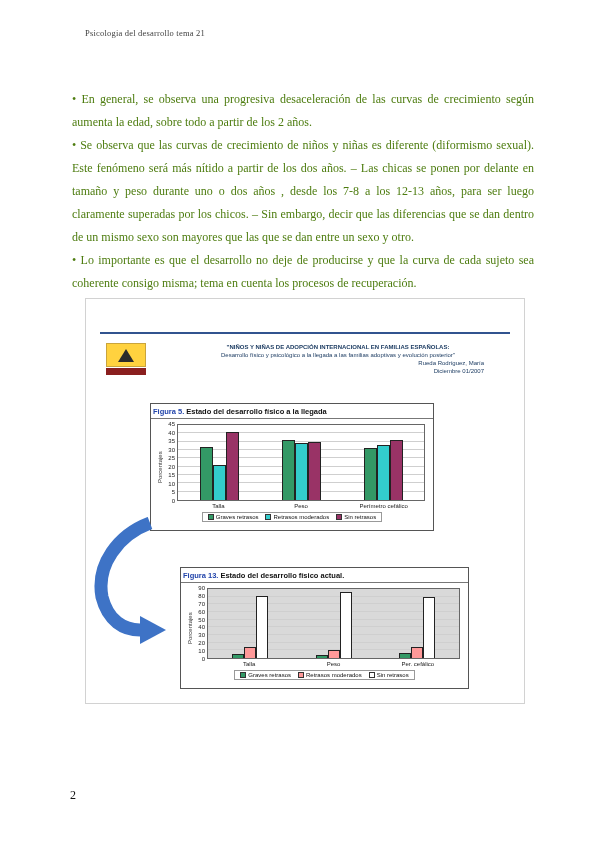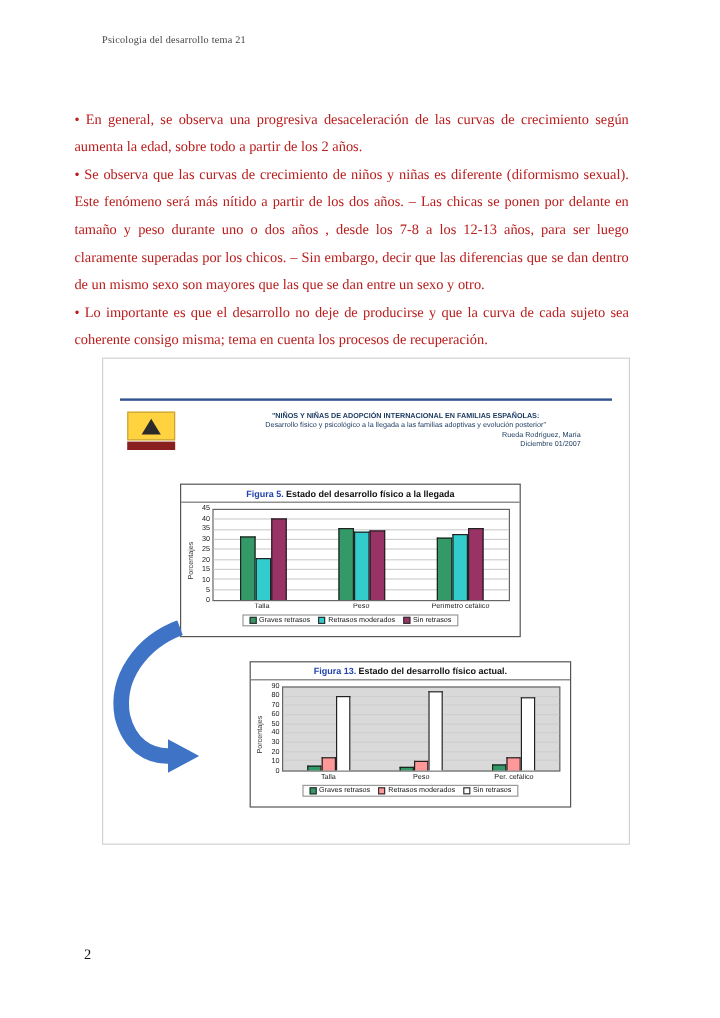--- a/index.html
+++ b/index.html
@@ -2,21 +2,21 @@
 <html><head>
 <meta charset="utf-8">
 <style>
   * { margin:0; padding:0; box-sizing:border-box; }
   html,body { background:#ffffff; }
   .page {
     position:relative; width:600px; height:848px; background:#ffffff;
     font-family:"Liberation Serif", serif; overflow:hidden;
   }
   .doc-header { position:absolute; left:85px; top:28px; font-size:8.5px; color:#3f3f3f; letter-spacing:0.2px; }
-  .doc-body { position:absolute; left:62px; top:88px; width:462px; font-size:12px; line-height:23px; color:#b91c1c; text-align:justify; }
+  .doc-body { position:absolute; left:72px; top:88px; width:462px; font-size:12px; line-height:23px; color:#4d7c0f; text-align:justify; }
   .doc-body p { margin:0; }
   .pagenum { position:absolute; left:70px; top:788px; font-size:12px; color:#111; }
 
   
   .slide {
     position:absolute; left:85px; top:298px; width:440px; height:406px;
     background:#ffffff; border:1px solid #d2d2d2;
     font-family:"Liberation Sans", sans-serif;
   }
   .slide-title {
@@ -30,22 +30,22 @@
   .logo-tri { width:0; height:0; border-left:8px solid transparent; border-right:8px solid transparent; border-bottom:13px solid #2b2b2b; }
   .logo-bar { height:7px; background:#8a1f1f; margin-top:1px; }
 
   .citation { position:absolute; left:80px; right:14px; top:44px; font-size:6px; line-height:8px; color:#17375E; text-align:center; }
   .cit-bold { font-weight:bold; }
   .cit-right { text-align:right; padding-right:26px; }
 
   
   .figbox { position:absolute; background:#fff; border:1px solid #555; }
   .fig5  { left:64px; top:104px; width:284px; height:128px; }
-  .fig13 { left:94px; top:252px; width:268px; height:122px;margin-left:28px; }
-  .fig-title { font-size:7.5px; font-weight:bold; text-align:center; padding:3px 2px 2px; border-bottom:1px solid #777; color:#111; white-space:nowrap; overflow:hidden; }
+  .fig13 { left:94px; top:268px; width:289px; height:122px; }
+  .fig-title { font-size:7.5px; font-weight:bold; text-align:left; padding:3px 2px 2px; border-bottom:1px solid #777; color:#111; white-space:nowrap; overflow:hidden; }
   .fig-num { color:#2244AA; margin-right:2px; }
 
   .chart-row { display:flex; margin:5px 8px 0 4px; align-items:stretch; }
   .fig5 .chart-row  { height:86px; }
   .fig13 .chart-row { height:80px; }
   .ylab { writing-mode:vertical-rl; transform:rotate(180deg); font-size:6px; color:#333;
           display:flex; align-items:center; justify-content:center; width:9px; }
   .yticks { display:flex; flex-direction:column; justify-content:space-between;
             font-size:6px; line-height:6px; color:#222; text-align:right; width:13px;
             padding-right:2px; margin:-3px 0 6px; }

